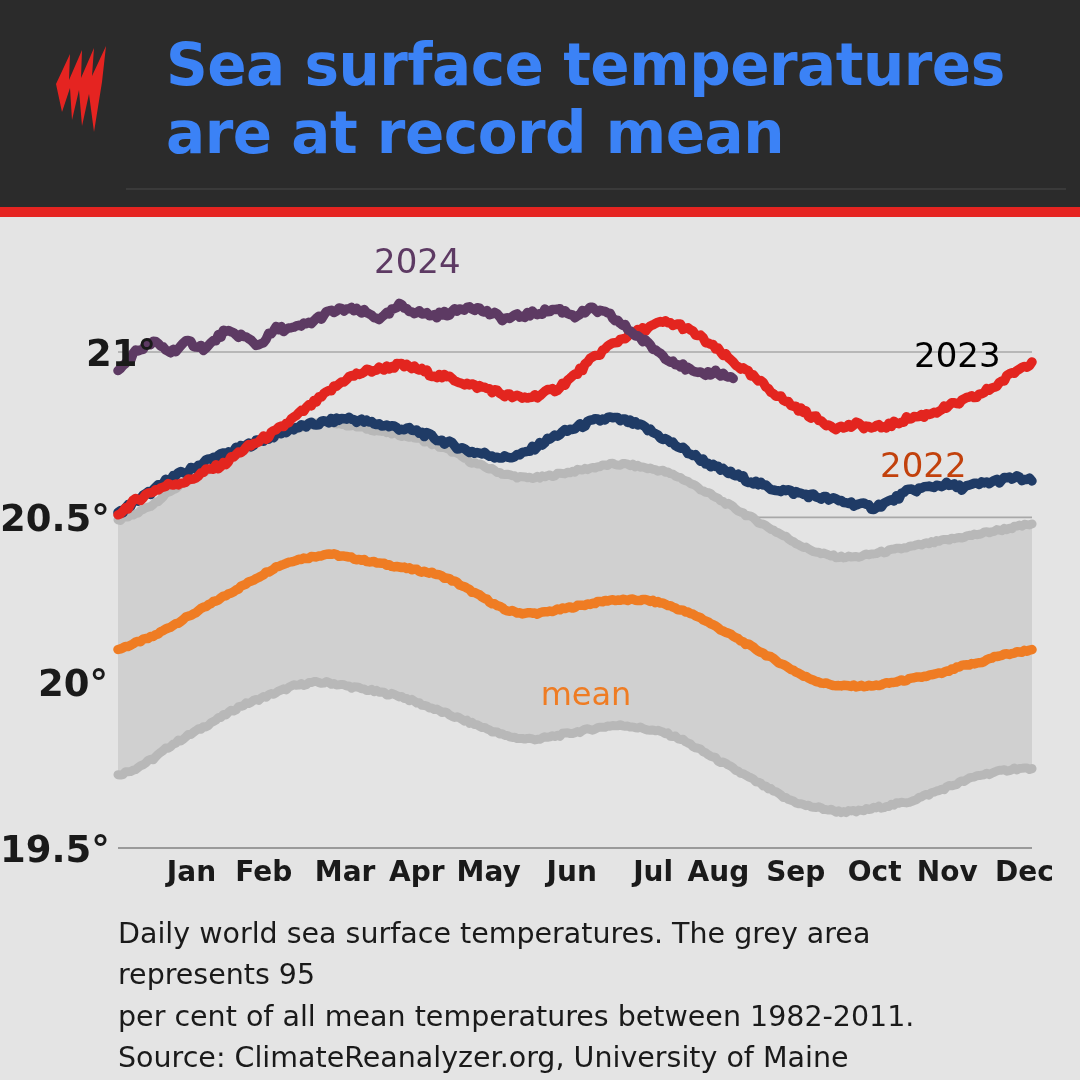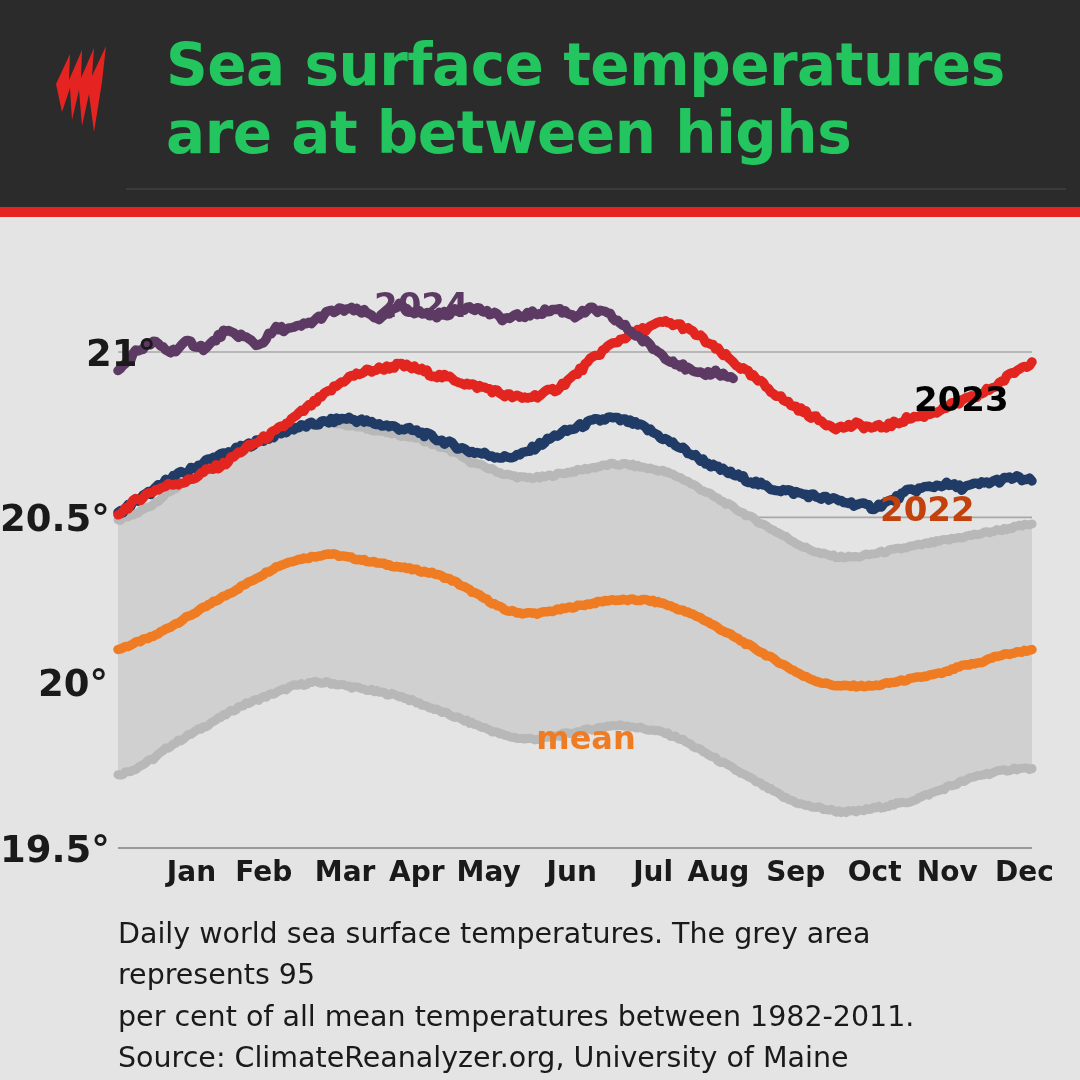--- a/index.html
+++ b/index.html
@@ -35,21 +35,21 @@
     left: 42px;
     top: 38px;
     width: 76px;
     height: 96px;
   }
   #header-title {
     position: absolute;
     left: 160px;
     top: 32px;
     width: 880px;
-    color: #22c55e;
+    color: #3b82f6;
     font-size: 58px;
     font-weight: bold;
     line-height: 1.17;
     letter-spacing: -0.5px;
     font-family: "DejaVu Sans", sans-serif;
   }
   #header-title .line { display: block; }
   #header-rule {
     position: absolute;
     left: 120px;
@@ -93,25 +93,24 @@
     position: absolute;
     color: #1a1a1a;
     font-weight: bold;
     font-size: 28px;
     font-family: "DejaVu Sans", sans-serif;
     text-align: right;
     white-space: nowrap;
   }
   .series-label {
     position: absolute;
-    font-weight: bold;
+    font-weight: normal;
     font-size: 34px;
     font-family: "DejaVu Sans", sans-serif;
     white-space: nowrap;
-    margin-top: 44px;
   }
   #label-2024 { color: #5d3a63; }
   #label-2023 { color: #000000; }
   #label-2022 { color: #c2410c; }
   #label-mean {
     color: #ef7c23;
     text-align: center;
     line-height: 1.22;
     font-size: 32px;
   }
@@ -135,21 +134,21 @@
 <div id="page">
 
   <div id="header">
     <div id="logo">
       <svg width="76" height="96" viewBox="0 0 76 96">
         <path d="M8 46 L22 16 L21 42 L34 12 L33 40 L46 10 L44 38 L58 8 L54 44 L46 94 L41 56 L34 88 L31 52 L24 82 L22 50 L14 74 Z" fill="#e52421"></path>
       </svg>
     </div>
     <div id="header-title">
       <span class="line">Sea surface temperatures</span>
-      <span class="line">are at between highs</span>
+      <span class="line">are at record mean</span>
     </div>
     <div id="header-rule"></div>
   </div>
   <div id="red-bar"></div>
 
   <div id="chart-area">
     <svg id="plot-svg" width="1080" height="700">
       <g id="gridlines">
           <line x1="118" x2="1032" y1="631" y2="631" stroke="#9a9a9a" stroke-width="2.2"></line>
           <line x1="118" x2="1032" y1="465.66666666666663" y2="465.66666666666663" stroke="#a8a8a8" stroke-width="1.6"></line>

